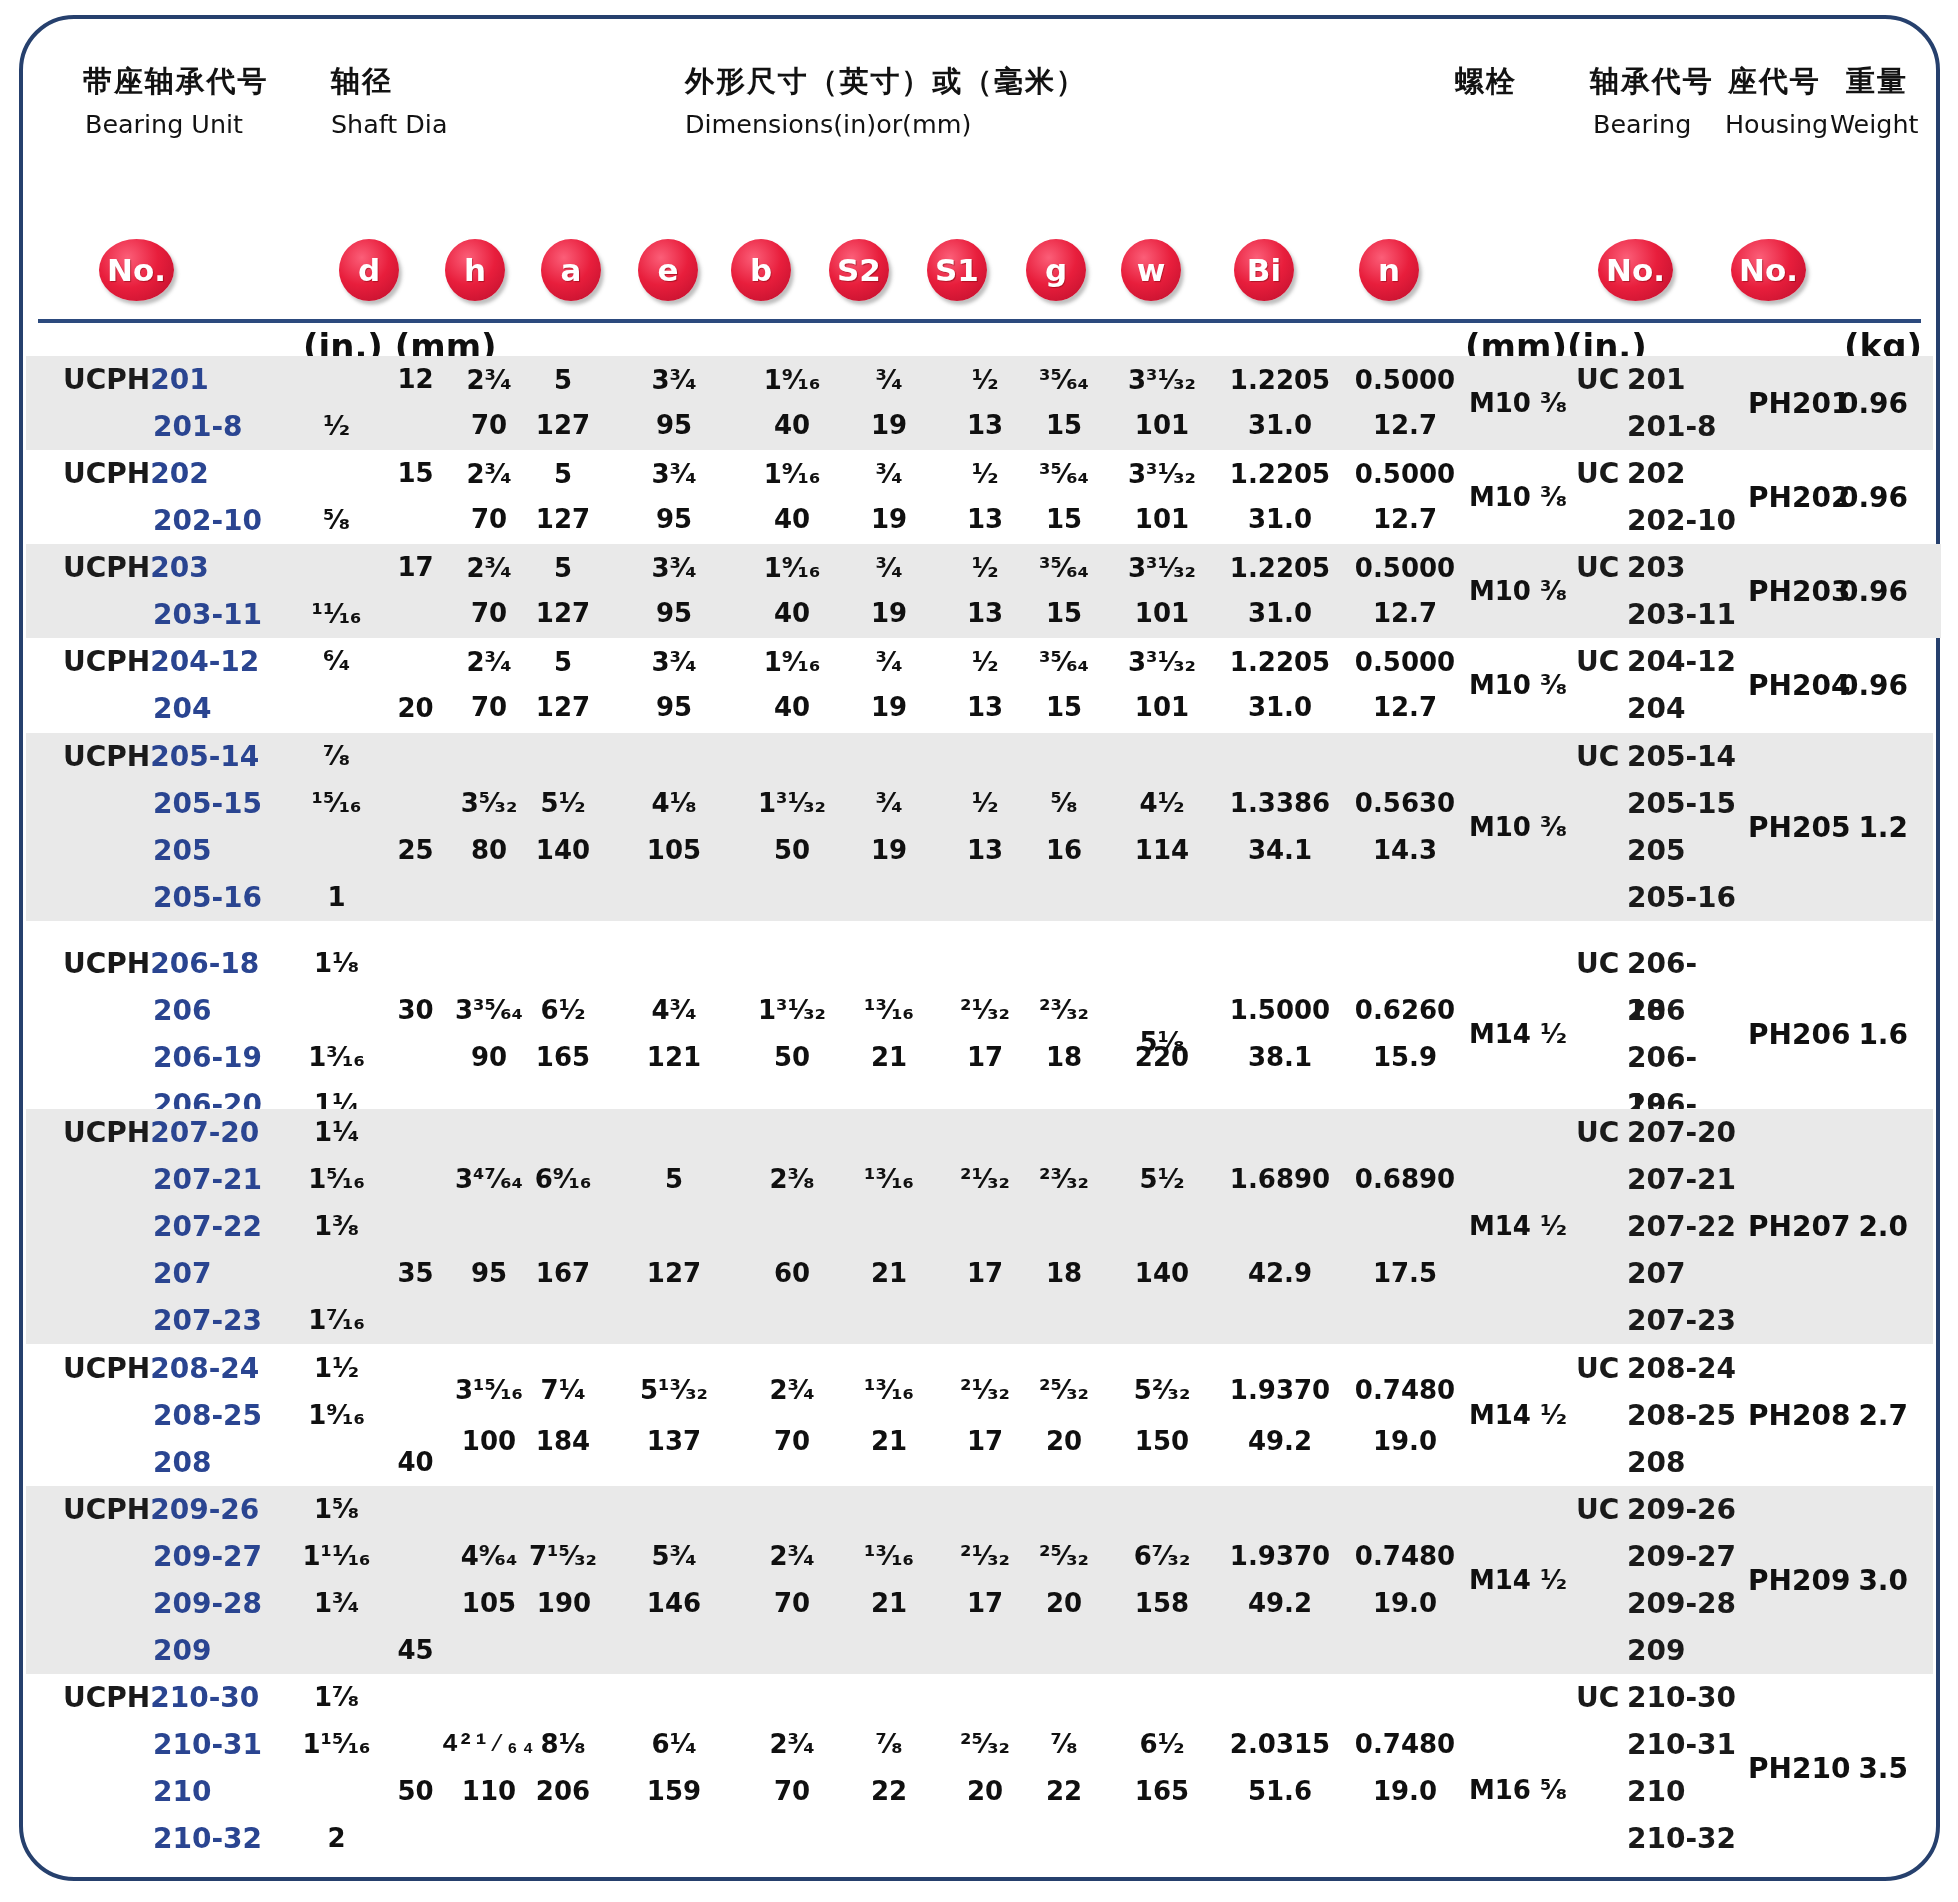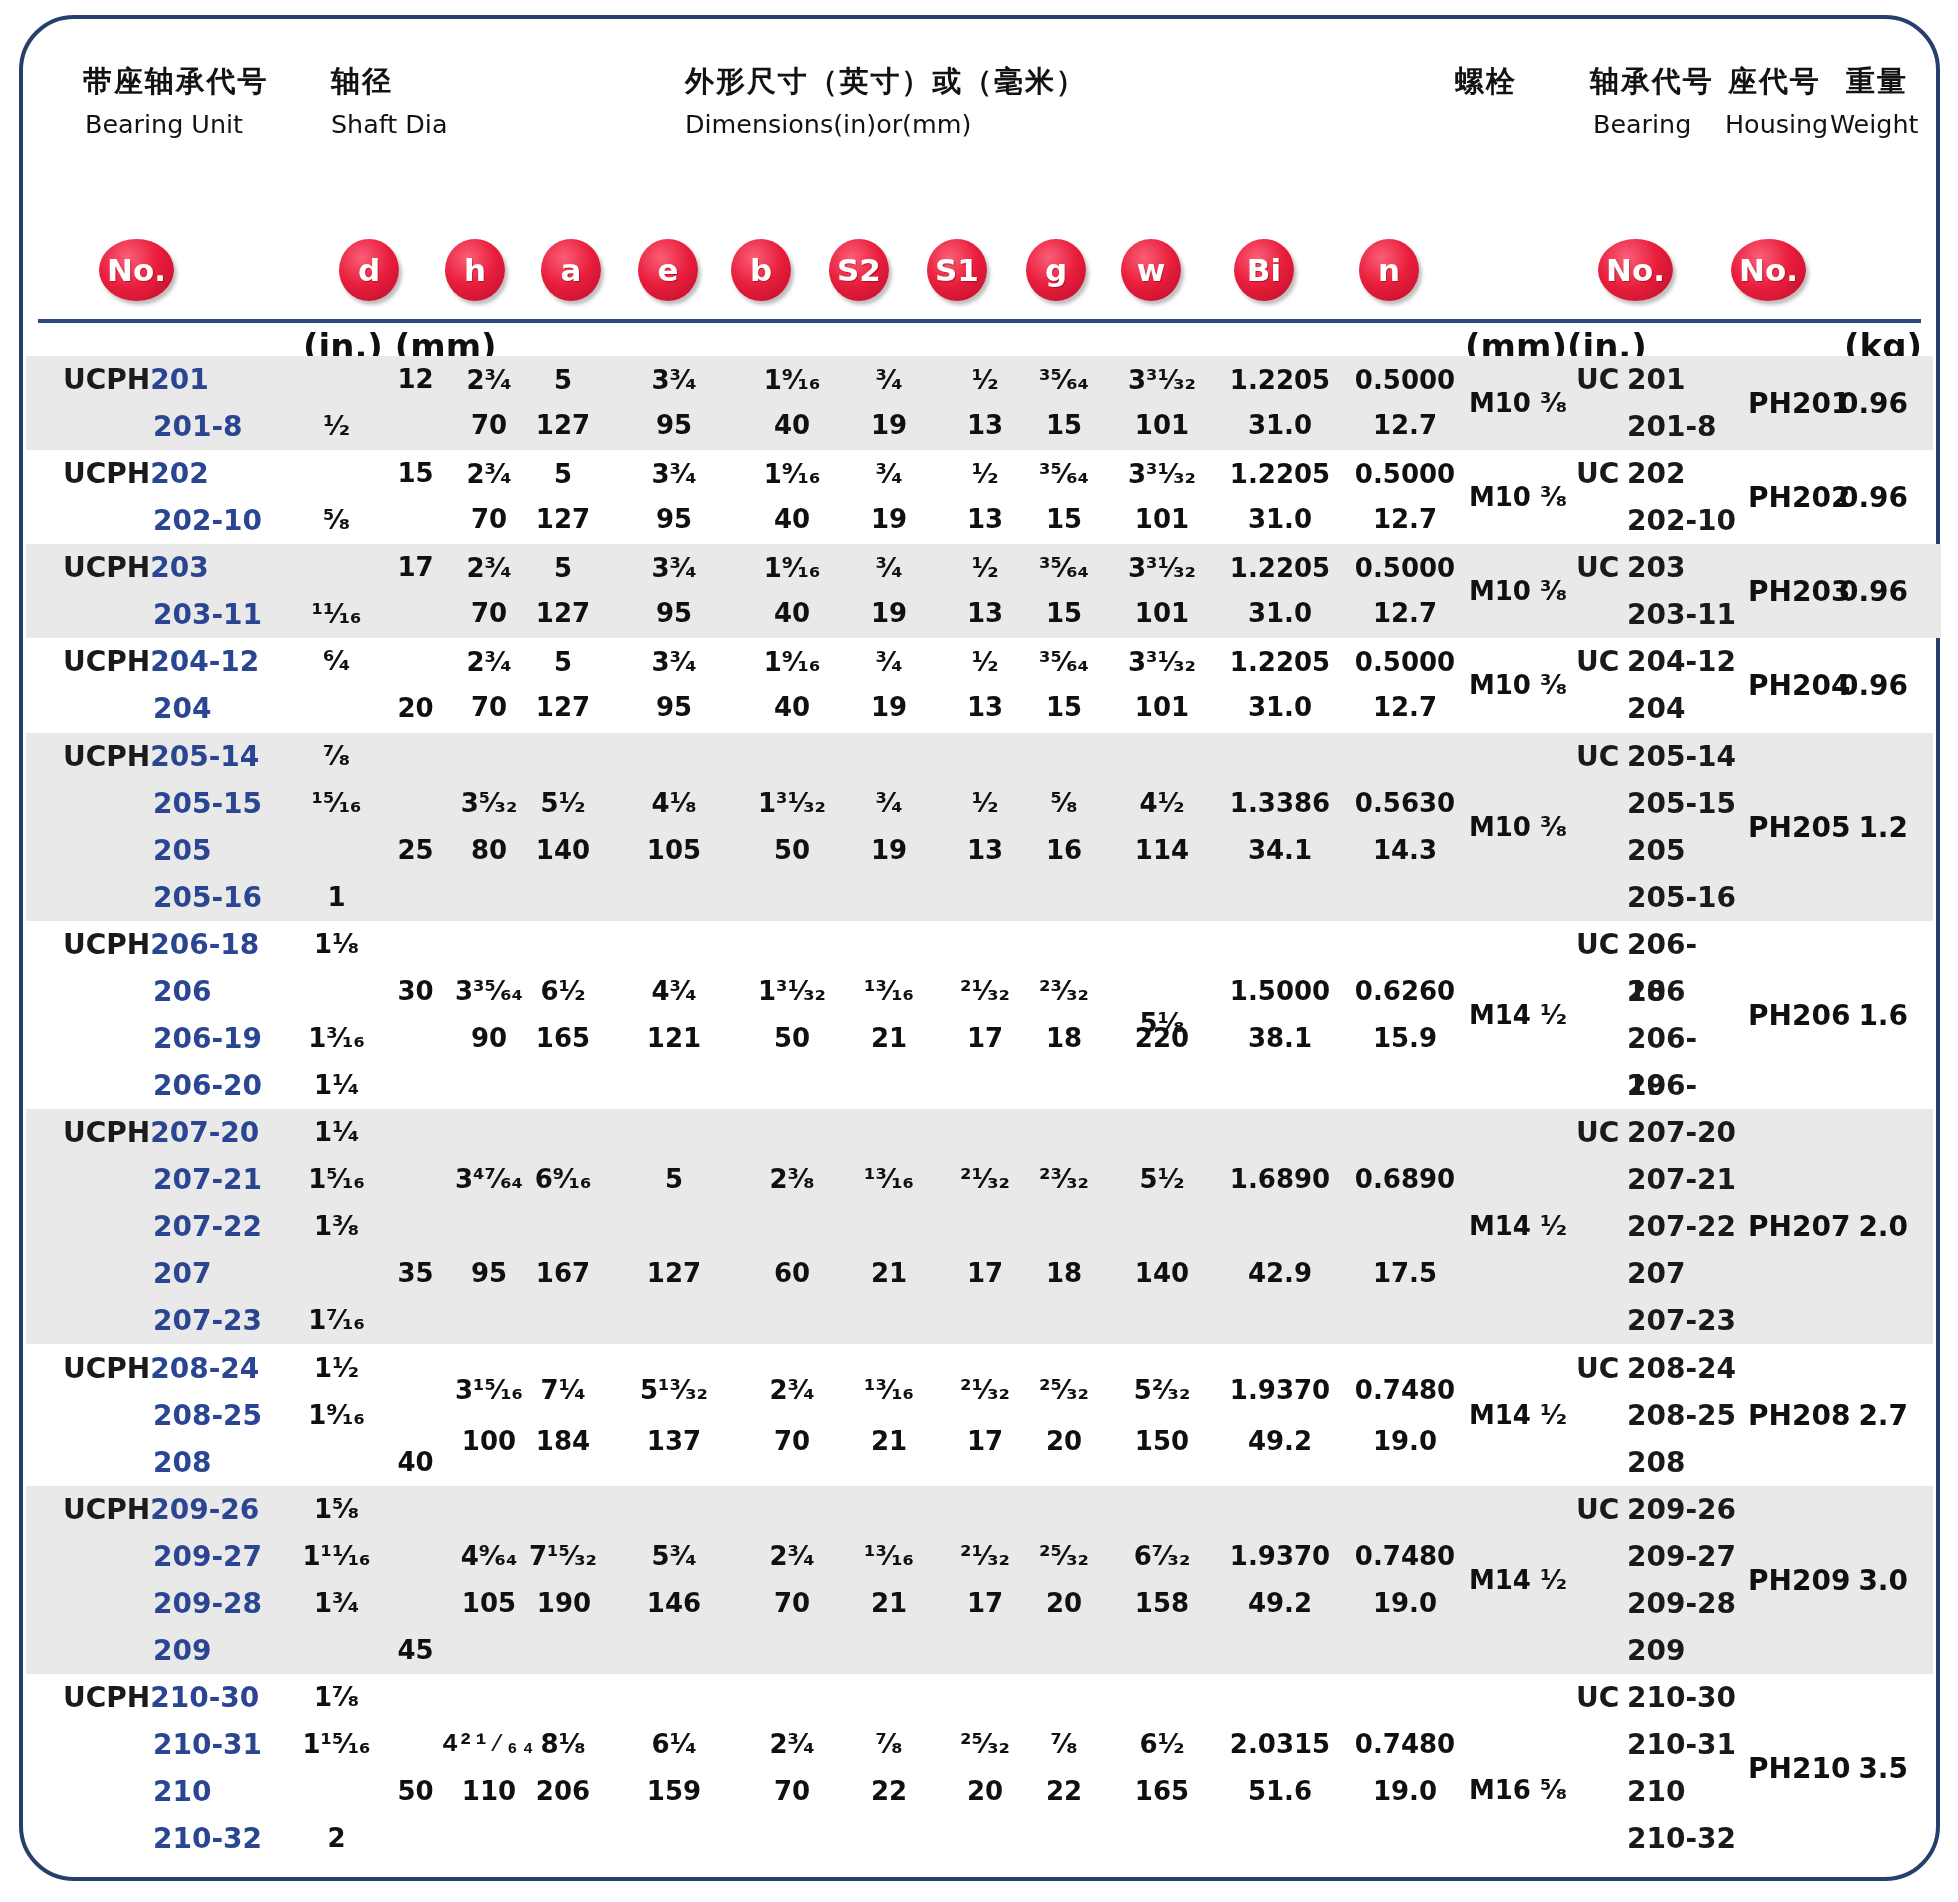--- a/index.html
+++ b/index.html
@@ -241,21 +241,21 @@
       <div class="cell rowline" style="position: absolute; left: 795px; top: 94px; width: 188px;">19</div>
       <div class="cell rowline" style="position: absolute; left: 891px; top: 94px; width: 188px;">13</div>
       <div class="cell rowline" style="position: absolute; left: 970px; top: 94px; width: 188px;">16</div>
       <div class="cell rowline" style="position: absolute; left: 1068px; top: 94px; width: 188px;">114</div>
       <div class="cell rowline" style="position: absolute; left: 1186px; top: 94px; width: 188px;">34.1</div>
       <div class="cell rowline" style="position: absolute; left: 1311px; top: 94px; width: 188px;">14.3</div>
       <div class="cell rowline" style="position: absolute; left: 1424px; top: 71px; width: 188px;">M10 ³⁄₈</div>
       <div class="rowline num" style="position: absolute; left: 1748px; top: 71px;">PH205</div>
       <div class="rowline num" style="position: absolute; left: 1823px; top: 71px; width: 85px; text-align: right;">1.2</div>
     </div>
-    <div style="position: absolute; left: 0px; top: 921px; width: 1633px; height: 188px;">
+    <div style="position: absolute; left: 0px; top: 940px; width: 1633px; height: 188px;">
       <div class="rowline unitno" style="position: absolute; left: 63px; top: 0px;"><div style="display: inline; color: rgb(26, 26, 26);">UCPH</div><div style="display: inline; color: rgb(42, 69, 145);">206-18</div></div>
       <div class="cell rowline" style="position: absolute; left: 252px; top: 0px; width: 169px;">1¹⁄₈</div>
       <div class="rowline unitno" style="position: absolute; left: 1576px; top: 0px; color: rgb(26, 26, 26);">UC</div>
       <div class="rowline unitno" style="position: absolute; left: 1627px; top: 0px; color: rgb(26, 26, 26);">206-18</div>
       <div class="rowline unitno" style="position: absolute; left: 153px; top: 47px; color: rgb(42, 69, 145);">206</div>
       <div class="cell rowline" style="position: absolute; left: 331px; top: 47px; width: 169px;">30</div>
       <div class="rowline unitno" style="position: absolute; left: 1627px; top: 47px; color: rgb(26, 26, 26);">206</div>
       <div class="rowline unitno" style="position: absolute; left: 153px; top: 94px; color: rgb(42, 69, 145);">206-19</div>
       <div class="cell rowline" style="position: absolute; left: 252px; top: 94px; width: 169px;">1³⁄₁₆</div>
       <div class="rowline unitno" style="position: absolute; left: 1627px; top: 94px; color: rgb(26, 26, 26);">206-19</div>

